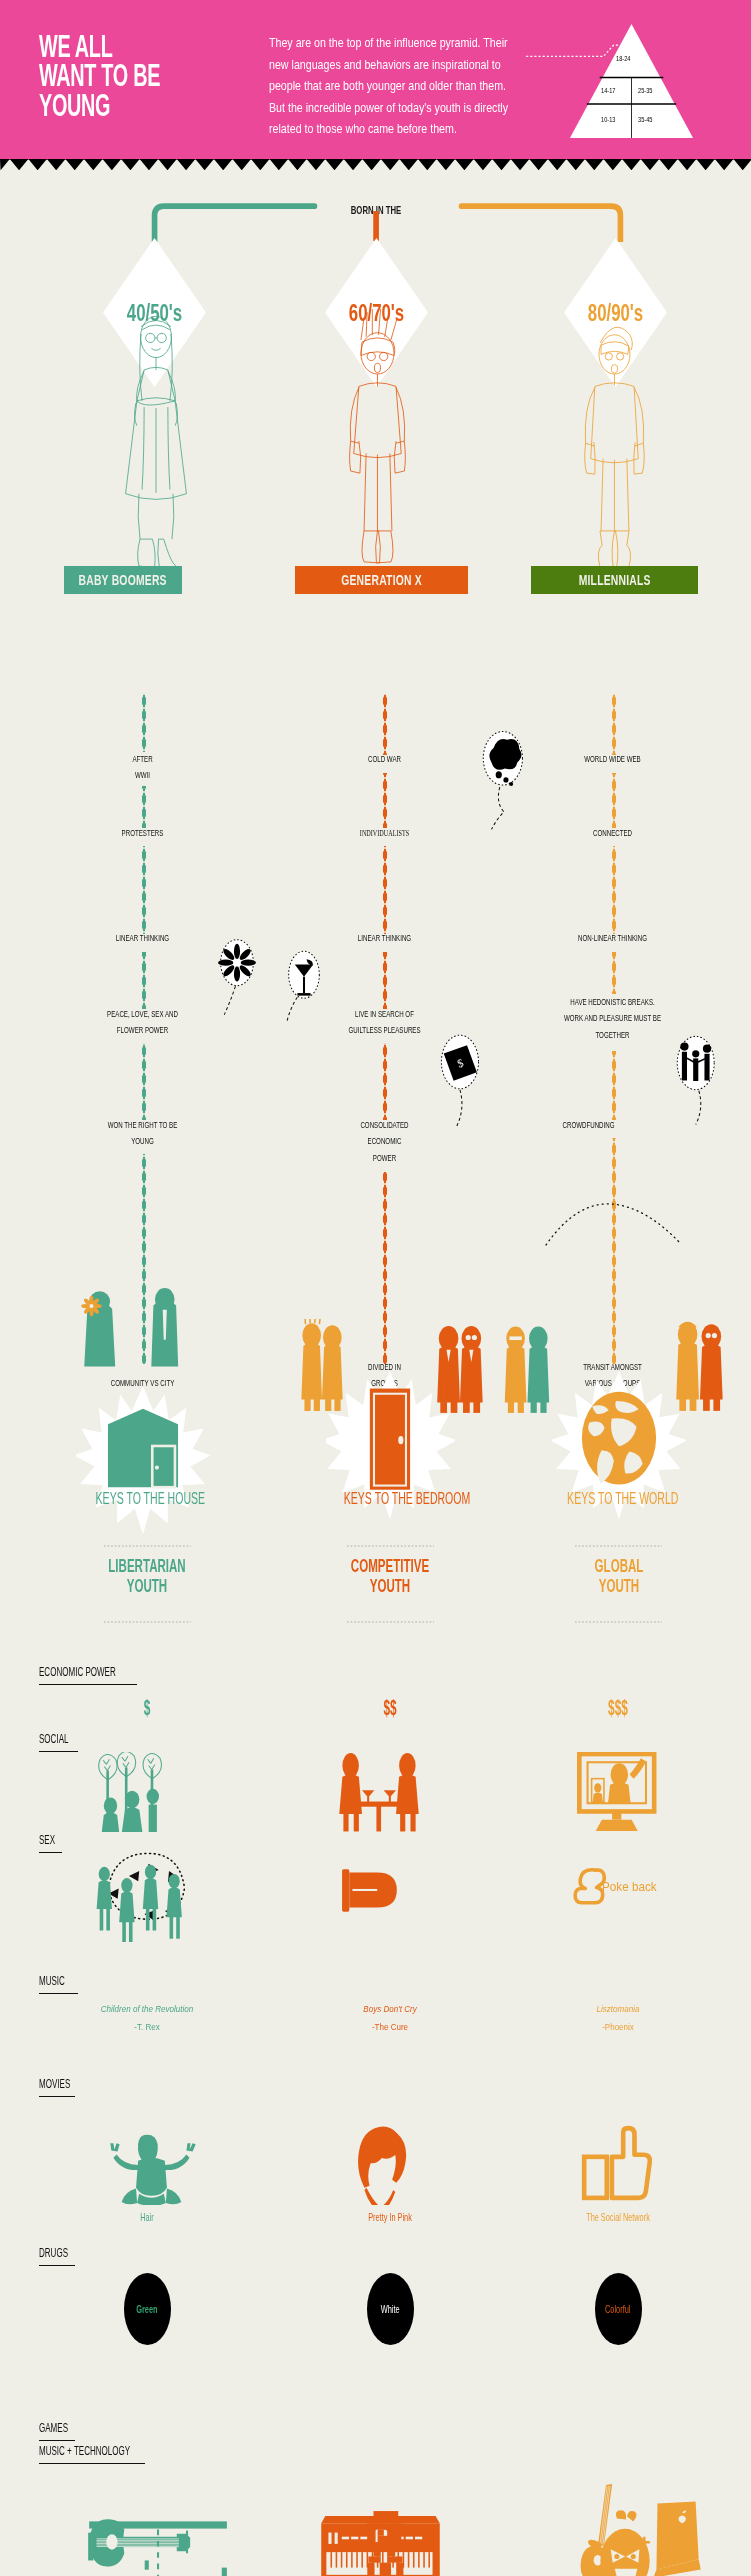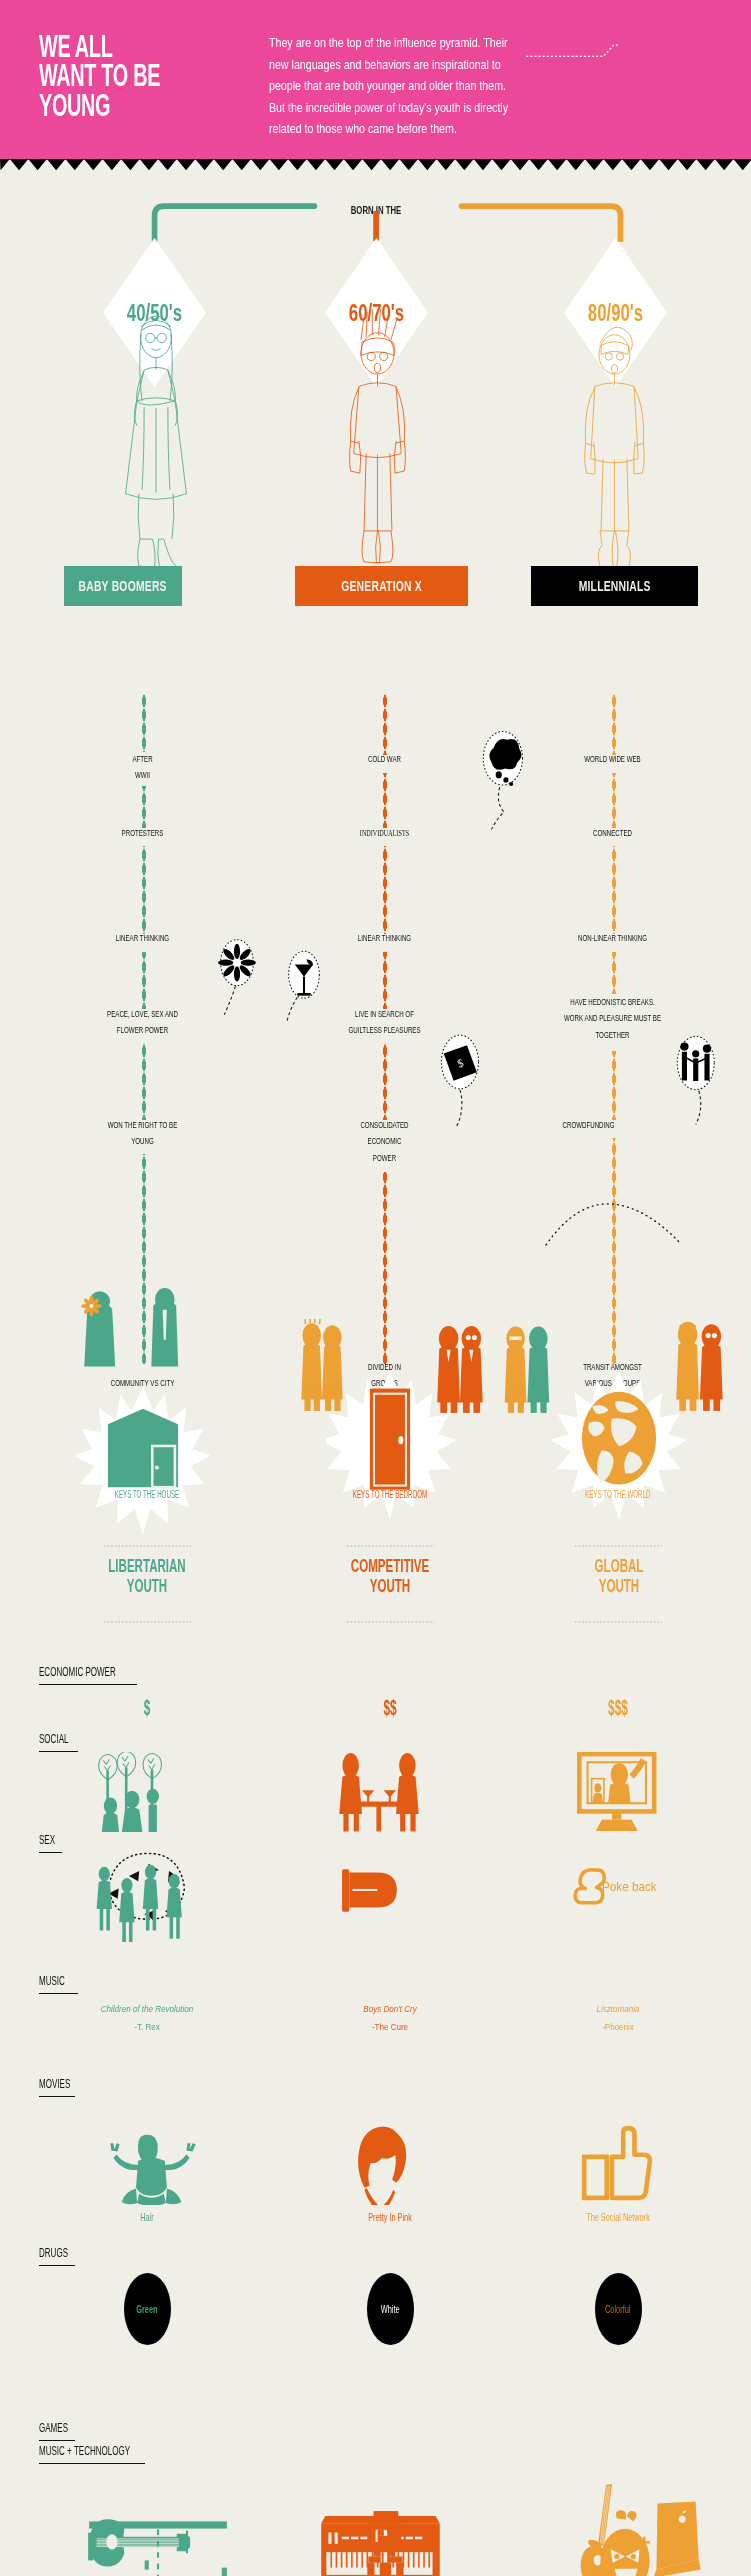--- a/index.html
+++ b/index.html
@@ -42,37 +42,37 @@
   .diamond .shape { position:absolute; inset:0;
      background:#fff; clip-path:polygon(50% 0,100% 50%,50% 100%,0 50%); }
   .diamond .dec { position:absolute; left:0; top:0; width:103px; height:149px;
      display:flex; align-items:center; justify-content:center;
      font-weight:700; font-size:24px; transform:scaleX(0.70); }
 
   
   .figure { position:absolute; }
 
   
-  .gentag { position:absolute; height:40px; display:flex; align-items:center; justify-content:center;
+  .gentag { position:absolute; height:28px; display:flex; align-items:center; justify-content:center;
     color:#F2F2EA; font-weight:700; font-size:14px; letter-spacing:0.3px; }
   .gentag span { transform:scaleX(0.74); white-space:nowrap; }
 
   
   .dotline { position:absolute; width:3.6px; }
 
   
   .trait { position:absolute; text-align:center; color:#111; font-size:8.8px; line-height:1.85;
      width:155px; }
   .trait span { display:block; transform:scaleX(0.70); white-space:nowrap; }
 
   
   .bubble { position:absolute; }
 
   
-  .keylbl { position:absolute; width:170px; text-align:center; font-size:10px; font-weight:400; }
+  .keylbl { position:absolute; width:170px; text-align:center; font-size:17px; font-weight:400; }
   .keylbl span { display:inline-block; transform:scaleX(0.62); white-space:nowrap; }
 
   .youthttl { position:absolute; width:170px; text-align:center; font-weight:700; font-size:17.5px; line-height:1.12;}
   .youthttl span { display:block; transform:scaleX(0.66); white-space:nowrap;}
 
   .dotsep { position:absolute; width:88px; height:1.5px;
      background-image:radial-gradient(circle, #222 0.5px, transparent 0.6px);
      background-size:3.6px 1.5px; }
 
   
@@ -101,20 +101,33 @@
     <div>WE ALL</div>
     <div>WANT TO BE</div>
     <div>YOUNG</div>
   </div>
   <div id="header-body">They are on the top of the influence pyramid. Their new languages and behaviors are inspirational to people that are both younger and older than them. But the incredible power of today's youth is directly related to those who came before them.</div>
 
   <svg id="leader" viewBox="0 0 180 34">
     <polyline points="0,26 150,26 170,4 180,4" fill="none" stroke="#fff" stroke-width="2.4" stroke-dasharray="4 4"></polyline>
   </svg>
 
+  <div id="pyramid">
+    <svg width="129" height="118" viewBox="0 0 250 230">
+      <polygon points="125,4 245,226 5,226" fill="#fff"></polygon>
+      <line x1="63" y1="108" x2="187" y2="108" stroke="#000" stroke-width="3"></line>
+      <line x1="38" y1="160" x2="212" y2="160" stroke="#000" stroke-width="3"></line>
+      <line x1="125" y1="108" x2="125" y2="226" stroke="#000" stroke-width="1.6"></line>
+    </svg>
+    <div class="pyr-lbl" style="left:47px; top:32px;">18-24</div>
+    <div class="pyr-lbl" style="left:32px; top:64px;">14-17</div>
+    <div class="pyr-lbl" style="left:69px; top:64px;">25-35</div>
+    <div class="pyr-lbl" style="left:32px; top:93px;">10-13</div>
+    <div class="pyr-lbl" style="left:69px; top:93px;">35-45</div>
+  </div>
 </div>
 
 <div class="zig" style="top:159px;">
   <svg width="752" height="11.3" viewBox="0 0 1459 22" preserveAspectRatio="none">
     <path d="M0,0 L1459,0 L1459,0 L1441,22 L1423,0 L1405,22 L1387,0 L1369,22 L1351,0 L1333,22 L1315,0 L1297,22 L1279,0 L1261,22 L1243,0 L1225,22 L1207,0 L1189,22 L1171,0 L1153,22 L1135,0 L1117,22 L1099,0 L1081,22 L1063,0 L1045,22 L1027,0 L1009,22 L991,0 L973,22 L955,0 L937,22 L919,0 L901,22 L883,0 L865,22 L847,0 L829,22 L811,0 L793,22 L775,0 L757,22 L739,0 L721,22 L703,0 L685,22 L667,0 L649,22 L631,0 L613,22 L595,0 L577,22 L559,0 L541,22 L523,0 L505,22 L487,0 L469,22 L451,0 L433,22 L415,0 L397,22 L379,0 L361,22 L343,0 L325,22 L307,0 L289,22 L271,0 L253,22 L235,0 L217,22 L199,0 L181,22 L163,0 L145,22 L127,0 L109,22 L91,0 L73,22 L55,0 L37,22 L19,0 L1,22 L0,0 Z" fill="#000"></path>
   </svg>
 </div>
 
 <div id="born-label">BORN IN THE</div>
 
@@ -208,21 +221,21 @@
     <path d="M116,430 l-4,28 q12,10 4,42 l-30,2 q-6,-34 2,-72 Z"></path>
   </g>
 </svg>
 
 <div class="gentag" style="left:64px; top:566px; width:118px; background:#4BA68A;">
   <span>BABY BOOMERS</span>
 </div>
 <div class="gentag" style="left:295px; top:566px; width:173px; background:#E35A13;">
   <span>GENERATION X</span>
 </div>
-<div class="gentag" style="left:531px; top:566px; width:167px; background:#000000;">
+<div class="gentag" style="left:531px; top:566px; width:167px; background:#4d7c0f;">
   <span>MILLENNIALS</span>
 </div>
 
 <div class="dotline" style="left:142px; top:694px; height:670px;
    background-image:radial-gradient(ellipse, #4BA68A 1.5px, transparent 1.8px); background-size:3.6px 14px;"></div>
 <div class="dotline" style="left:383px; top:694px; height:670px;
    background-image:radial-gradient(ellipse, #E35A13 1.5px, transparent 1.8px); background-size:3.6px 14px;"></div>
 <div class="dotline" style="left:612px; top:694px; height:670px;
    background-image:radial-gradient(ellipse, #EDA033 1.5px, transparent 1.8px); background-size:3.6px 14px;"></div>
 

